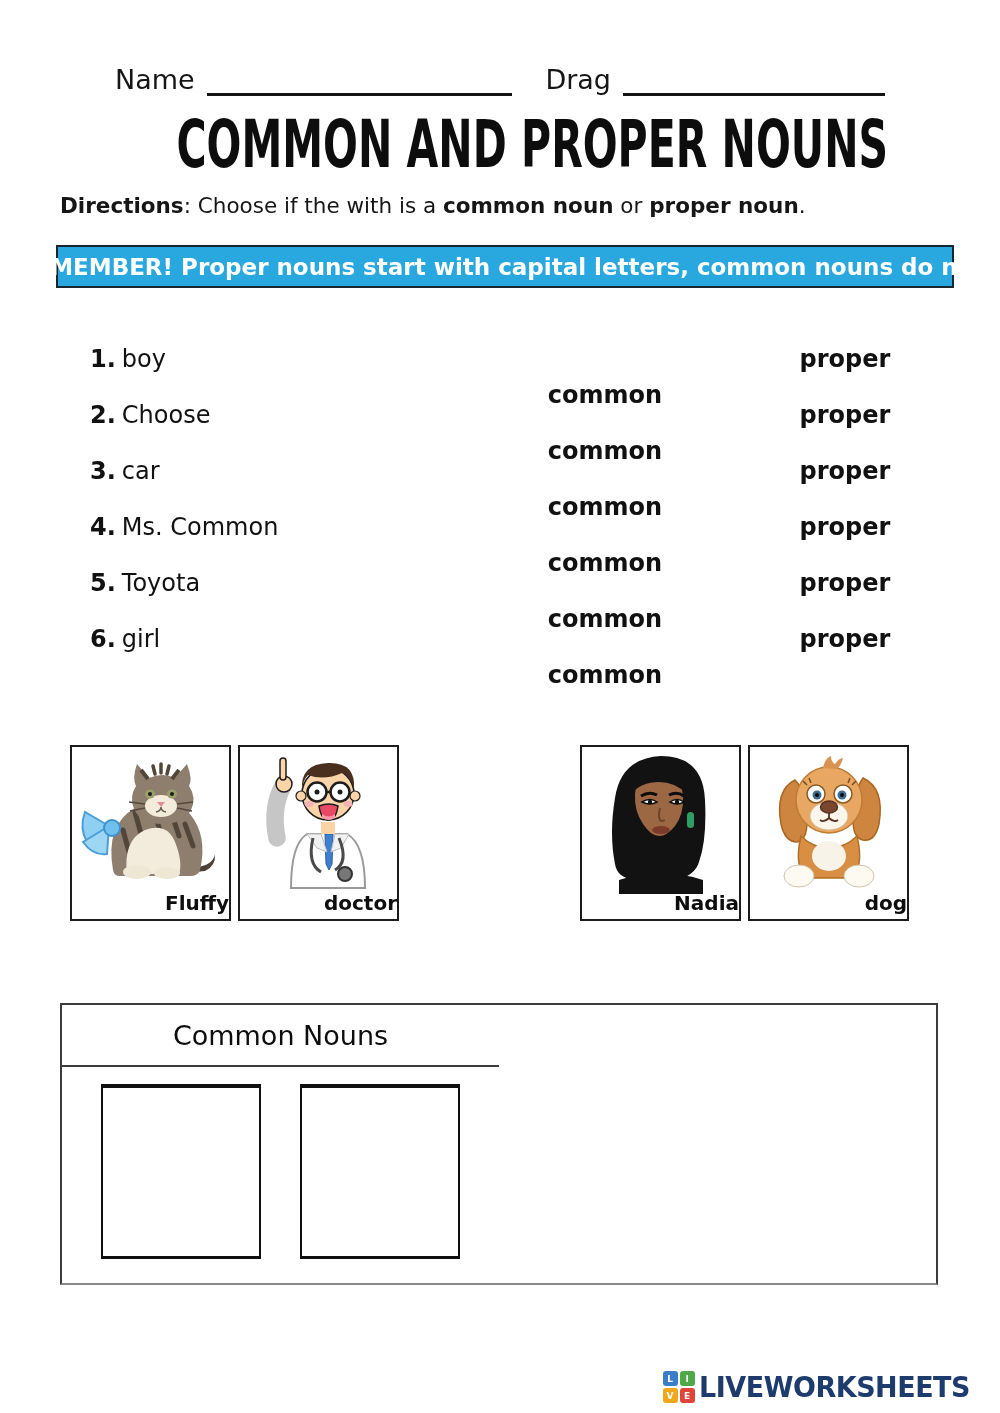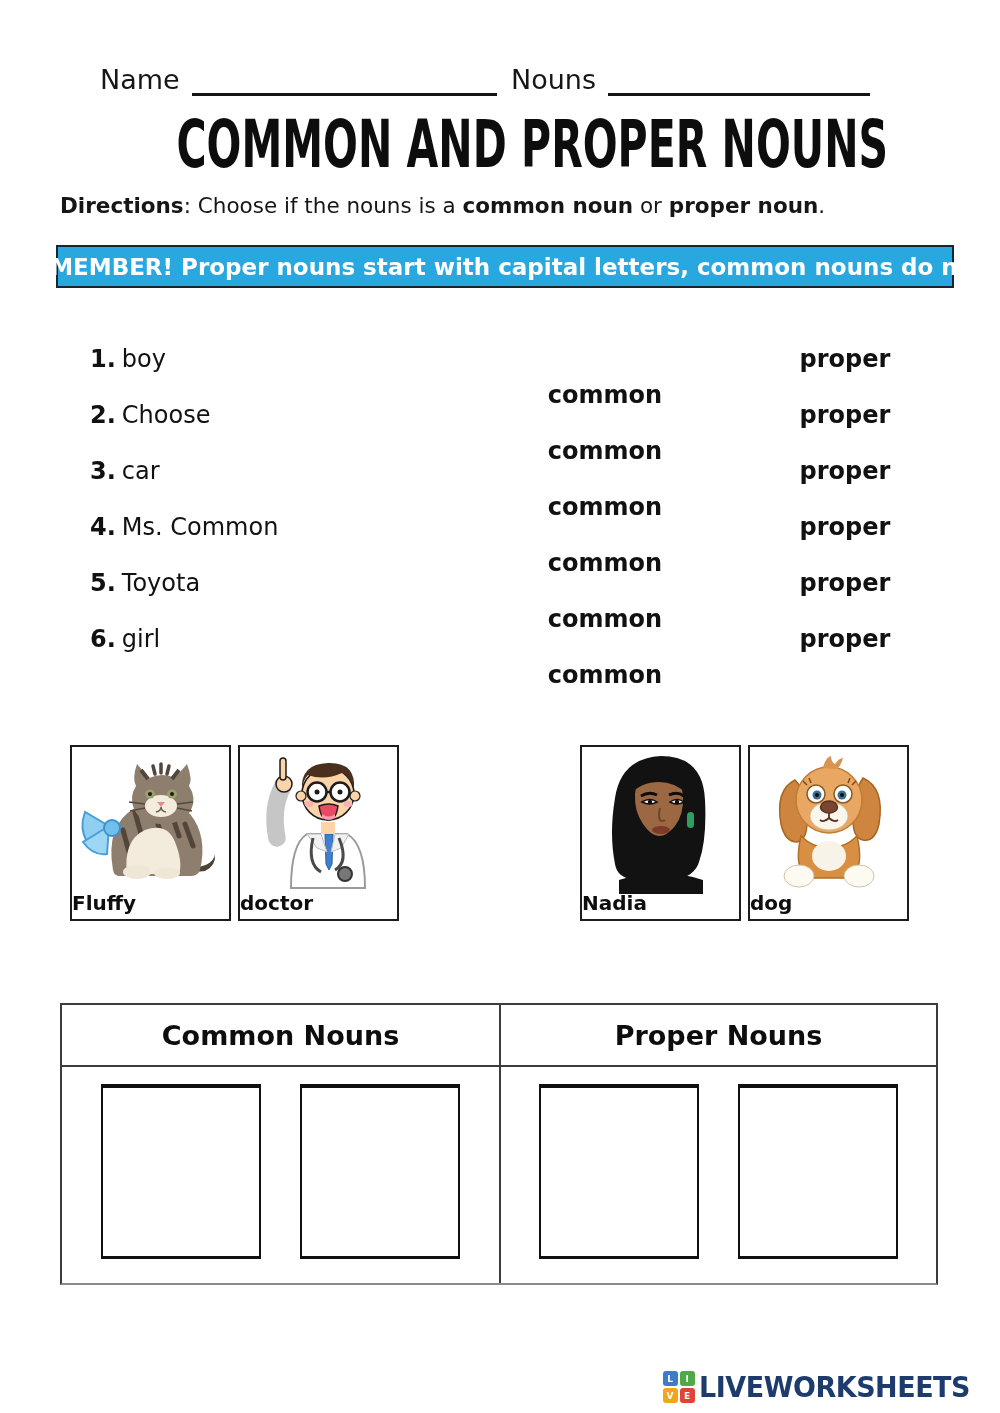--- a/index.html
+++ b/index.html
@@ -4,21 +4,21 @@
 <style>
   * { margin:0; padding:0; box-sizing:border-box; }
   html,body { background:#ffffff; }
   .page {
     position:relative; width:1000px; height:1413px; margin:0 auto;
     background:#ffffff; overflow:hidden;
     font-family:"DejaVu Sans", sans-serif; color:#111;
   }
 
   
-  .name-date-row { position:absolute; left:100px; top:62px; width:770px; display:flex; }
+  .name-date-row { position:absolute; left:115px; top:62px; width:770px; display:flex; }
   .field { display:flex; align-items:flex-end; }
   .field .lbl { font-size:27px; color:#161616; padding-right:12px; line-height:1.2; }
   .write-line { display:inline-block; border-bottom:3px solid #141414; height:34px; }
   .name-line { width:305px; }
   .date-gap { width:42px; }
   .date-line { width:262px; }
 
   
   .title-wrap { position:absolute; left:0; top:106px; width:1000px; text-align:right; }
   .title {
@@ -48,36 +48,36 @@
     position:absolute; top:50%; transform:translateY(-50%); width:130px; text-align:center;
     font-size:24px; font-weight:bold; cursor:pointer;
   }
   .opt-common { left:450px;margin-top:36px; }
   .opt-proper { left:690px; }
 
   
   .card {
     position:absolute; top:745px; width:161px; height:176px;
     border:2.5px solid #1c1c1c; background:#fff;
-    display:flex; flex-direction:column; align-items:flex-start; justify-content:flex-end;
+    display:flex; flex-direction:column; align-items:flex-end; justify-content:flex-end;
   }
   .card svg { position:absolute; top:3px; left:3px; }
   .card-label { position:relative; font-size:20px; font-weight:bold; color:#0e0e0e; padding-bottom:4px; }
   .card-1 { left:70px; } .card-2 { left:238px; } .card-3 { left:580px; } .card-4 { left:748px; }
 
   
   .sort-table {
     position:absolute; left:60px; top:1003px; width:878px; height:282px;
     border:2px solid #3c3c3c; border-bottom-color:#8a8a8a; display:flex;
   }
   .sort-col { width:50%; display:flex; flex-direction:column; }
   .sort-col + .sort-col { border-left:2px solid #3c3c3c; }
   .sort-head {
     height:62px; border-bottom:2px solid #3c3c3c; display:flex; align-items:center; justify-content:center;
-    font-size:27px; font-weight:bold; color:#0d0d0d;
+    font-size:27px; font-weight:normal; color:#0d0d0d;
   }
   .slot-row { flex:1; display:flex; align-items:center; justify-content:space-evenly; padding-bottom:8px; }
   .drop-slot {
     width:160px; height:175px; background:#fff;
     border:2px solid #101010; border-top-width:4px; border-bottom-width:3px;
   }
 
   
   .footer { position:absolute; right:10px; top:1370px; display:flex; align-items:center; }
   .tiles { display:grid; grid-template-columns:15px 15px; grid-auto-rows:15px; gap:2px; margin-right:4px; }
@@ -95,30 +95,30 @@
 
 <div class="page">
 
   <div class="name-date-row">
     <div class="field">
       <span class="lbl">Name</span>
       <span class="write-line name-line"></span>
     </div>
     <div class="date-gap"></div>
     <div class="field">
-      <span class="lbl">Nouns</span>
+      <span class="lbl">Drag</span>
       <span class="write-line date-line"></span>
     </div>
   </div>
 
   <div class="title-wrap">
     <div class="title">COMMON AND PROPER NOUNS</div>
   </div>
 
-  <p class="directions dir1"><b>Directions</b><span>: Choose if the nouns is a </span><b>common noun</b><span> or </span><b>proper noun</b><span>.</span></p>
+  <p class="directions dir1"><b>Directions</b><span>: Choose if the with is a </span><b>common noun</b><span> or </span><b>proper noun</b><span>.</span></p>
 
   <div class="reminder" style="background:#29a8e0;">
     <span>REMEMBER! Proper nouns start with capital letters, common nouns do not.</span>
   </div>
 
   <div class="questions">
     <div class="q-row">
       <span class="q-word"><b>1.</b><span>boy</span></span>
       <span class="q-opt opt-common">common</span>
       <span class="q-opt opt-proper">proper</span>
@@ -294,27 +294,20 @@
   </div>
 
   <div class="sort-table">
     <div class="sort-col">
       <div class="sort-head">Common Nouns</div>
       <div class="slot-row">
         <div class="drop-slot"></div>
         <div class="drop-slot"></div>
       </div>
     </div>
-    <div class="sort-col">
-      <div class="sort-head">Proper Nouns</div>
-      <div class="slot-row">
-        <div class="drop-slot"></div>
-        <div class="drop-slot"></div>
-      </div>
-    </div>
   </div>
 
   <div class="footer">
     <div class="tiles">
       <div class="tile" style="background:#3d7cc9;">L</div>
       <div class="tile" style="background:#50a948;">I</div>
       <div class="tile" style="background:#f2a71b;">V</div>
       <div class="tile" style="background:#e04438;">E</div>
     </div>
     <span class="brand" style="color:#1d3c6d;">LIVEWORKSHEETS</span>

